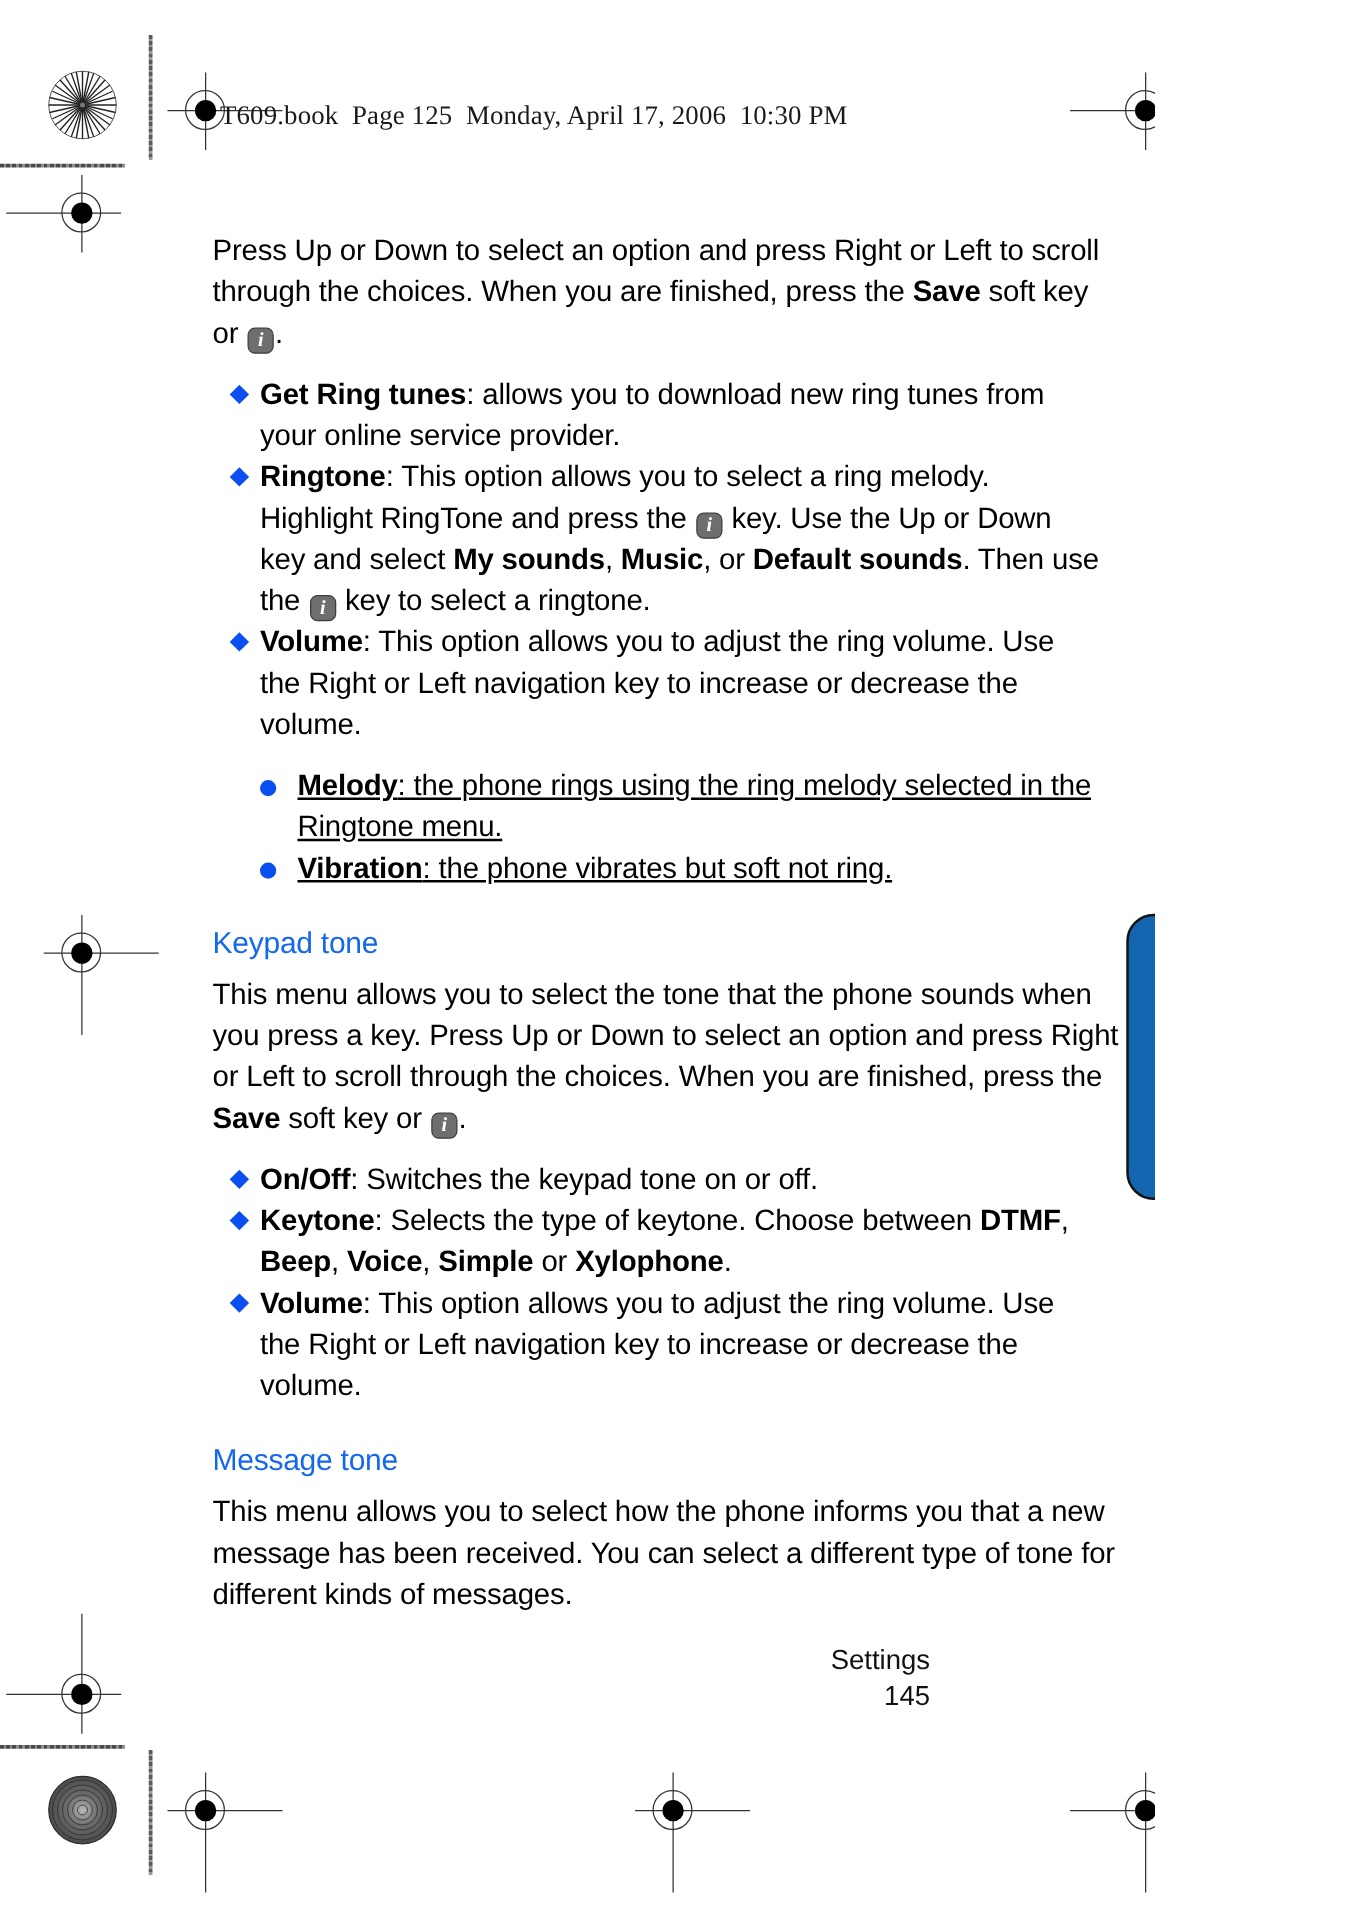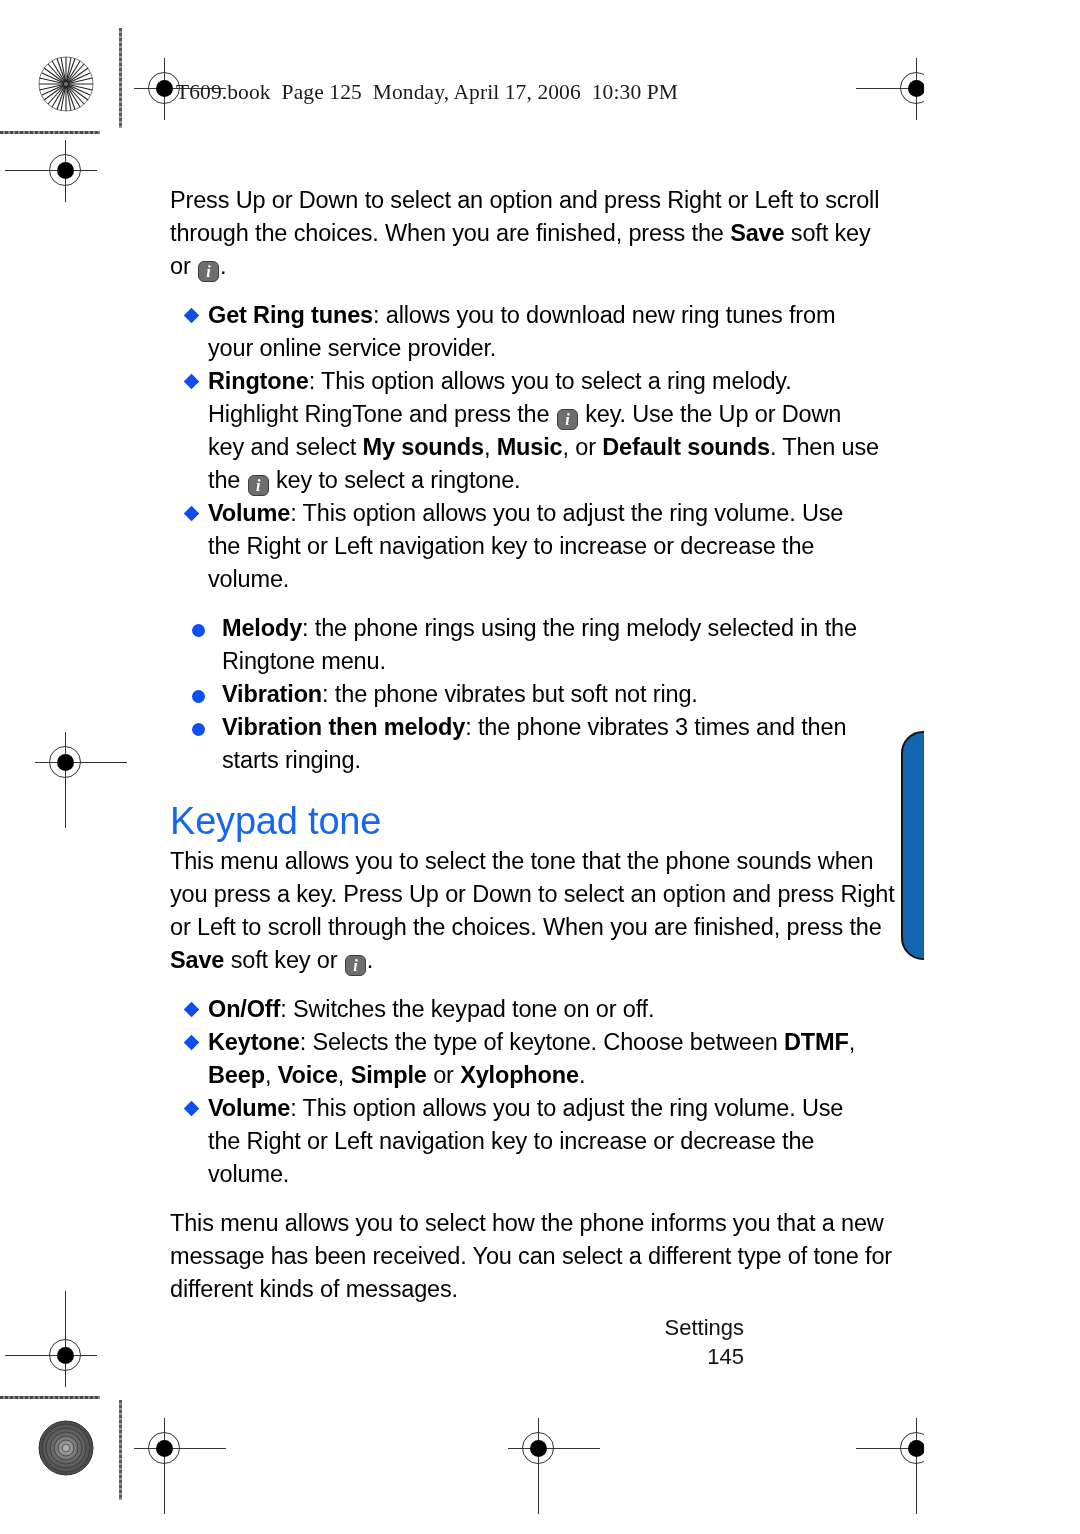--- a/index.html
+++ b/index.html
@@ -101,21 +101,21 @@
   p.para {
     margin: 0 0 6px 0;
     font-size: 23.5px;
     line-height: 33px;
     color: #000;
     letter-spacing: -0.15px;
   }
 
   h2.head {
     margin: 26px 0 6px 0;
-    font-size: 38px;
+    font-size: 24px;
     line-height: 36px;
     font-weight: normal;
     color: #1568ec;
     letter-spacing: -0.2px;
   }
 
   
   ul.lvl1 {
     list-style: none;
     margin: 16px;
@@ -134,22 +134,23 @@
     left: 0;
     top: 11px;
     width: 11px;
     height: 11px;
     background: #0b4ff0;
     transform: rotate(45deg);
   }
 
   ul.lvl2 {
     list-style: none;
-    margin: 0;
+    margin: 16px;
     padding: 0;
+    text-decoration: underline;
   }
   ul.lvl2 > li {
     position: relative;
     padding-left: 52px;
     font-size: 23.5px;
     line-height: 33px;
     letter-spacing: -0.15px;
   }
   ul.lvl2 > li > .bullet-round {
     position: absolute;
@@ -454,41 +455,39 @@
 
     </ul>
 
     <ul class="lvl2">
       <li>
         <span class="bullet-round"></span><b>Melody</b><span>: the phone rings using the ring melody selected in the Ringtone menu.</span>
       </li>
       <li>
         <span class="bullet-round"></span><b>Vibration</b><span>: the phone vibrates but soft not ring.</span>
       </li>
-      <li>
-        <span class="bullet-round"></span><b>Vibration then melody</b><span>: the phone vibrates 3 times and then starts ringing.</span>
-      </li>
     </ul>
 
     <h2 class="head">Keypad tone</h2>
 
     <p class="para"><span>This menu allows you to select the tone that the phone sounds when you press a key. Press Up or Down to select an option and press Right or Left to scroll through the choices. When you are finished, press the </span><b>Save</b><span> soft key or </span><span class="keyicon">i</span><span>.</span></p>
 
     <ul class="lvl1">
       <li>
         <span class="bullet-diamond"></span><b>On/Off</b><span>: Switches the keypad tone on or off.</span>
       </li>
       <li>
         <span class="bullet-diamond"></span><b>Keytone</b><span>: Selects the type of keytone. Choose between </span><b>DTMF</b><span>, </span><b>Beep</b><span>, </span><b>Voice</b><span>, </span><b>Simple</b><span> or </span><b>Xylophone</b><span>.</span>
       </li>
       <li>
         <span class="bullet-diamond"></span><b>Volume</b><span>: This option allows you to adjust the ring volume. Use the Right or Left navigation key to increase or decrease the volume.</span>
       </li>
     </ul>
 
+    <h2 class="head">Message tone</h2>
 
     <p class="para">This menu allows you to select how the phone informs you that a new message has been received. You can select a different type of tone for different kinds of messages.</p>
 
   </div>
 
   <div class="side-tab">
     <span class="side-tab-label">Settings</span>
   </div>
 
   <div class="footer">

